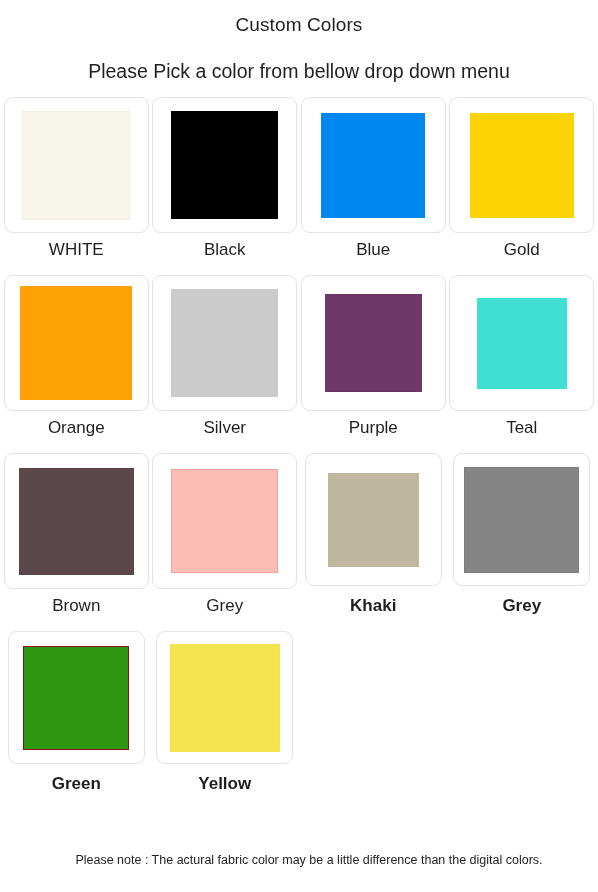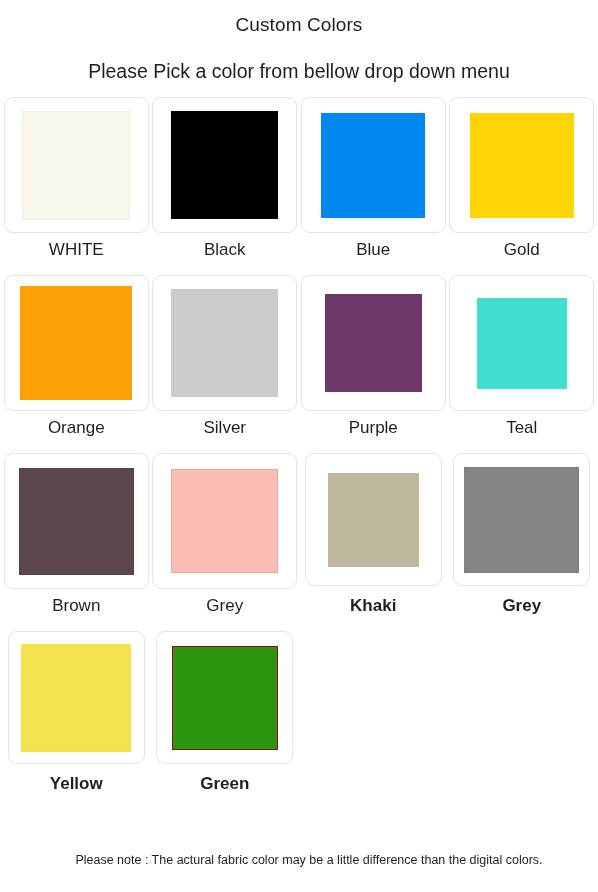--- a/index.html
+++ b/index.html
@@ -202,29 +202,29 @@
 
     <div class="cell row4">
       <div class="card">
         <span class="swatch" style="background: rgb(132, 132, 132); width: 115px; height: 106px; box-shadow: rgb(126, 126, 126) 0px 0px 0px 1px inset;"></span>
       </div>
       <div class="cell-label">Grey</div>
     </div>
 
     <div class="cell row4">
       <div class="card">
+        <span class="swatch" style="background: rgb(45, 150, 17); width: 106px; height: 104px; box-shadow: rgb(141, 13, 29) 0px 0px 0px 1px inset;"></span>
+      </div>
+      <div class="cell-label">Green</div>
+    </div>
+
+    <div class="cell row4">
+      <div class="card">
         <span class="swatch" style="background: rgb(243, 228, 79); width: 110px; height: 108px; box-shadow: rgb(242, 225, 75) 0px 0px 0px 1px inset;"></span>
       </div>
       <div class="cell-label">Yellow</div>
     </div>
 
-    <div class="cell row4">
-      <div class="card">
-        <span class="swatch" style="background: rgb(45, 150, 17); width: 106px; height: 104px; box-shadow: rgb(141, 13, 29) 0px 0px 0px 1px inset;"></span>
-      </div>
-      <div class="cell-label">Green</div>
-    </div>
-
   </div>
 
   <div class="footer-note">Please note : The actural fabric color may be a little difference than the digital colors.</div>
 
 </div>
 
 </body></html>

